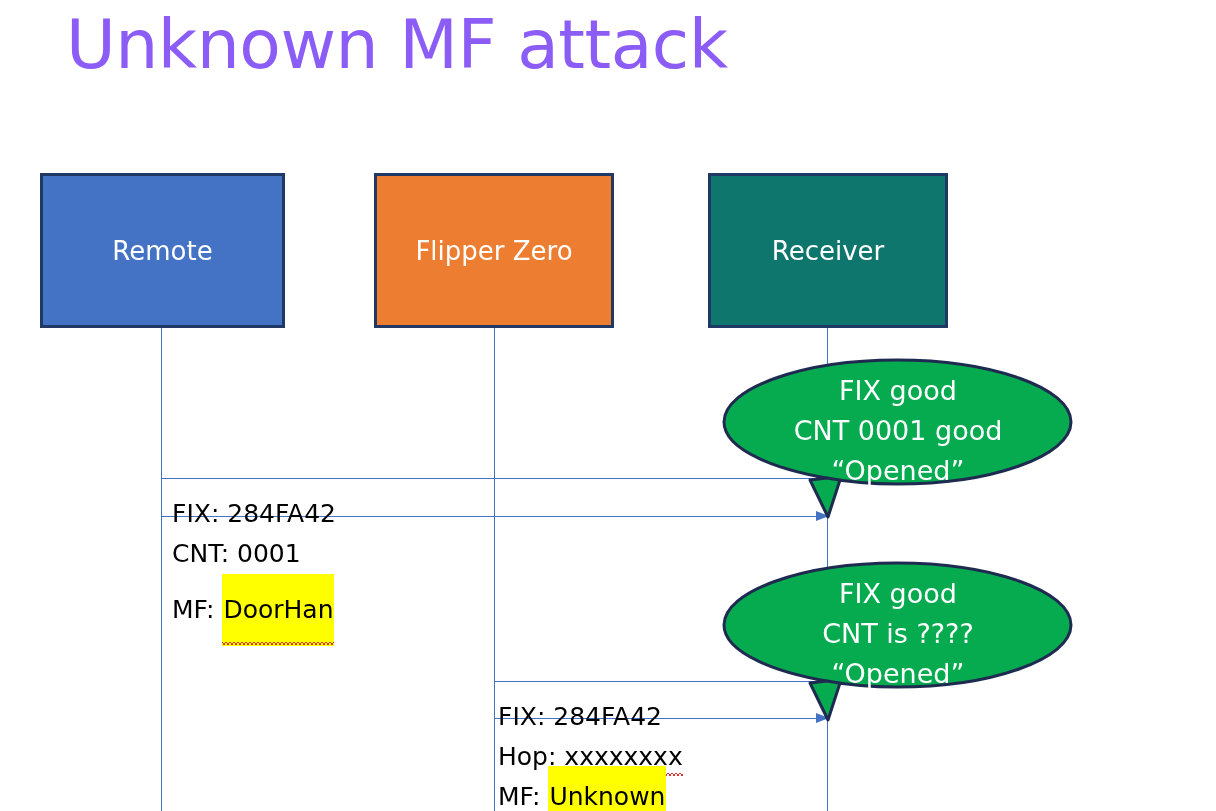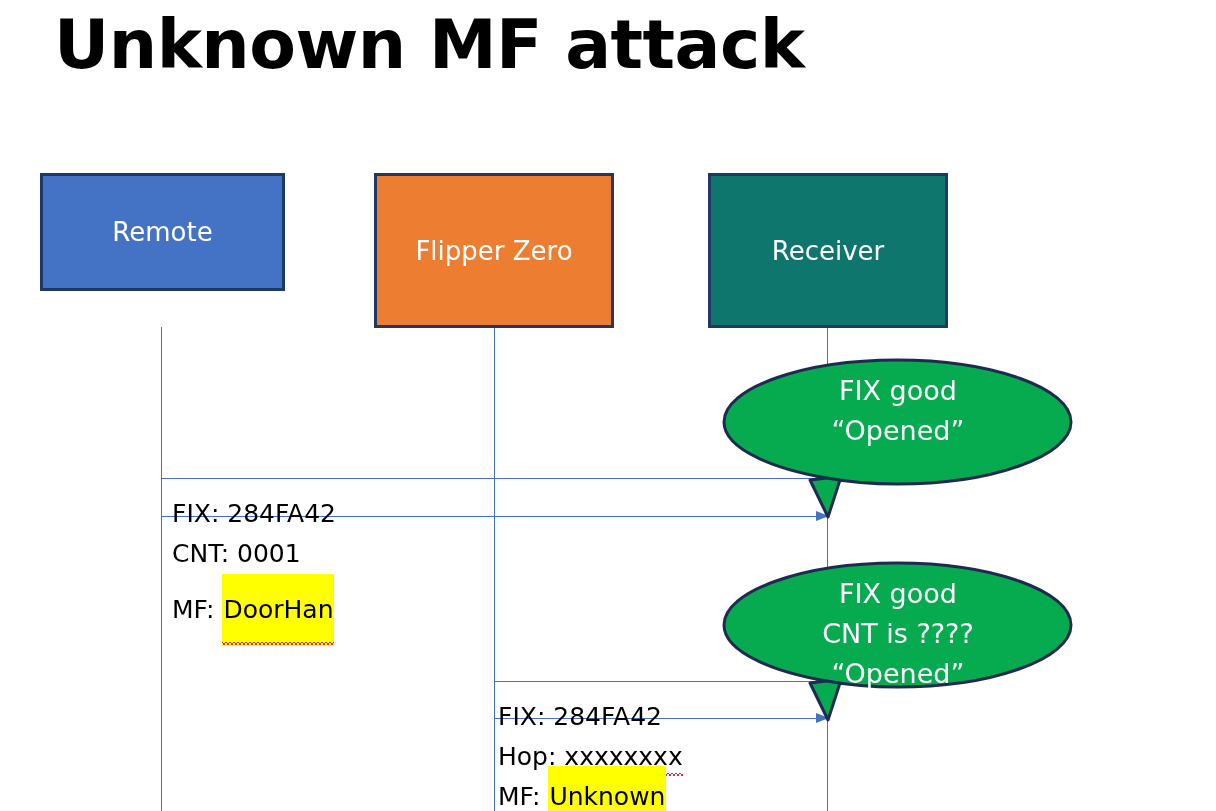--- a/index.html
+++ b/index.html
@@ -15,27 +15,27 @@
     position: relative;
     width: 1216px;
     height: 811px;
     background: #ffffff;
     overflow: hidden;
   }
 
   
   #slide-title {
     position: absolute;
-    left: 54px;
+    left: 66px;
     top: 6px;
     font-family: "DejaVu Sans", sans-serif;
     font-size: 68px;
-    font-weight: 700;
+    font-weight: 400;
     letter-spacing: -0.5px;
-    color: #000000;
+    color: #8b5cf6;
     white-space: nowrap;
     line-height: 1.15;
   }
 
   
   .lifeline {
     position: absolute;
     width: 1px;
     background: #4573C4;
   }
@@ -49,21 +49,21 @@
     border: 3px solid #1F3864;
     box-sizing: border-box;
     display: flex;
     align-items: center;
     justify-content: center;
     color: #ffffff;
     font-size: 26px;
     font-weight: 400;
     font-family: "DejaVu Sans", sans-serif;
   }
-  #actor-remote   { left: 40px;  top: 173px; width: 245px; height: 118px; background: #4472C4; text-align: center; }
+  #actor-remote   { left: 40px;  top: 173px; width: 245px; height: 155px; background: #4472C4; text-align: center; }
   #actor-flipper  { left: 374px; top: 173px; width: 240px; height: 155px; background: #ED7D31; align-items: center; }
   #actor-receiver { left: 708px; top: 173px; width: 240px; height: 155px; background: #0f766e; }
 
   
   .msg-arrow {
     position: absolute;
     height: 1px;
     background: #4573C4;
   }
   .msg-arrow::after {
@@ -188,20 +188,21 @@
 
   <div class="bubble" id="bubble-1">
     <svg width="352" height="162" viewBox="0 0 352 162">
       <path d="M 175 2 C 270 2 349 30 349 64 C 349 98 270 126 175 126
                C 150 126 126 124 105 120
                L 88 122 L 106 159 L 118 122
                C 55 113 2 92 2 64 C 2 30 81 2 175 2 Z" fill="#06AB50" stroke="#1F2A50" stroke-width="3" stroke-linejoin="round"></path>
     </svg>
     <div class="bubble-text" id="bubble-1-text">
       <div>FIX good</div>
+      <div>CNT 0001 good</div>
       <div>“Opened”</div>
     </div>
   </div>
 
   <div class="bubble" id="bubble-2">
     <svg width="352" height="162" viewBox="0 0 352 162">
       <path d="M 175 2 C 270 2 349 30 349 64 C 349 98 270 126 175 126
                C 150 126 126 124 105 120
                L 88 122 L 106 159 L 118 122
                C 55 113 2 92 2 64 C 2 30 81 2 175 2 Z" fill="#06AB50" stroke="#1F2A50" stroke-width="3" stroke-linejoin="round"></path>

